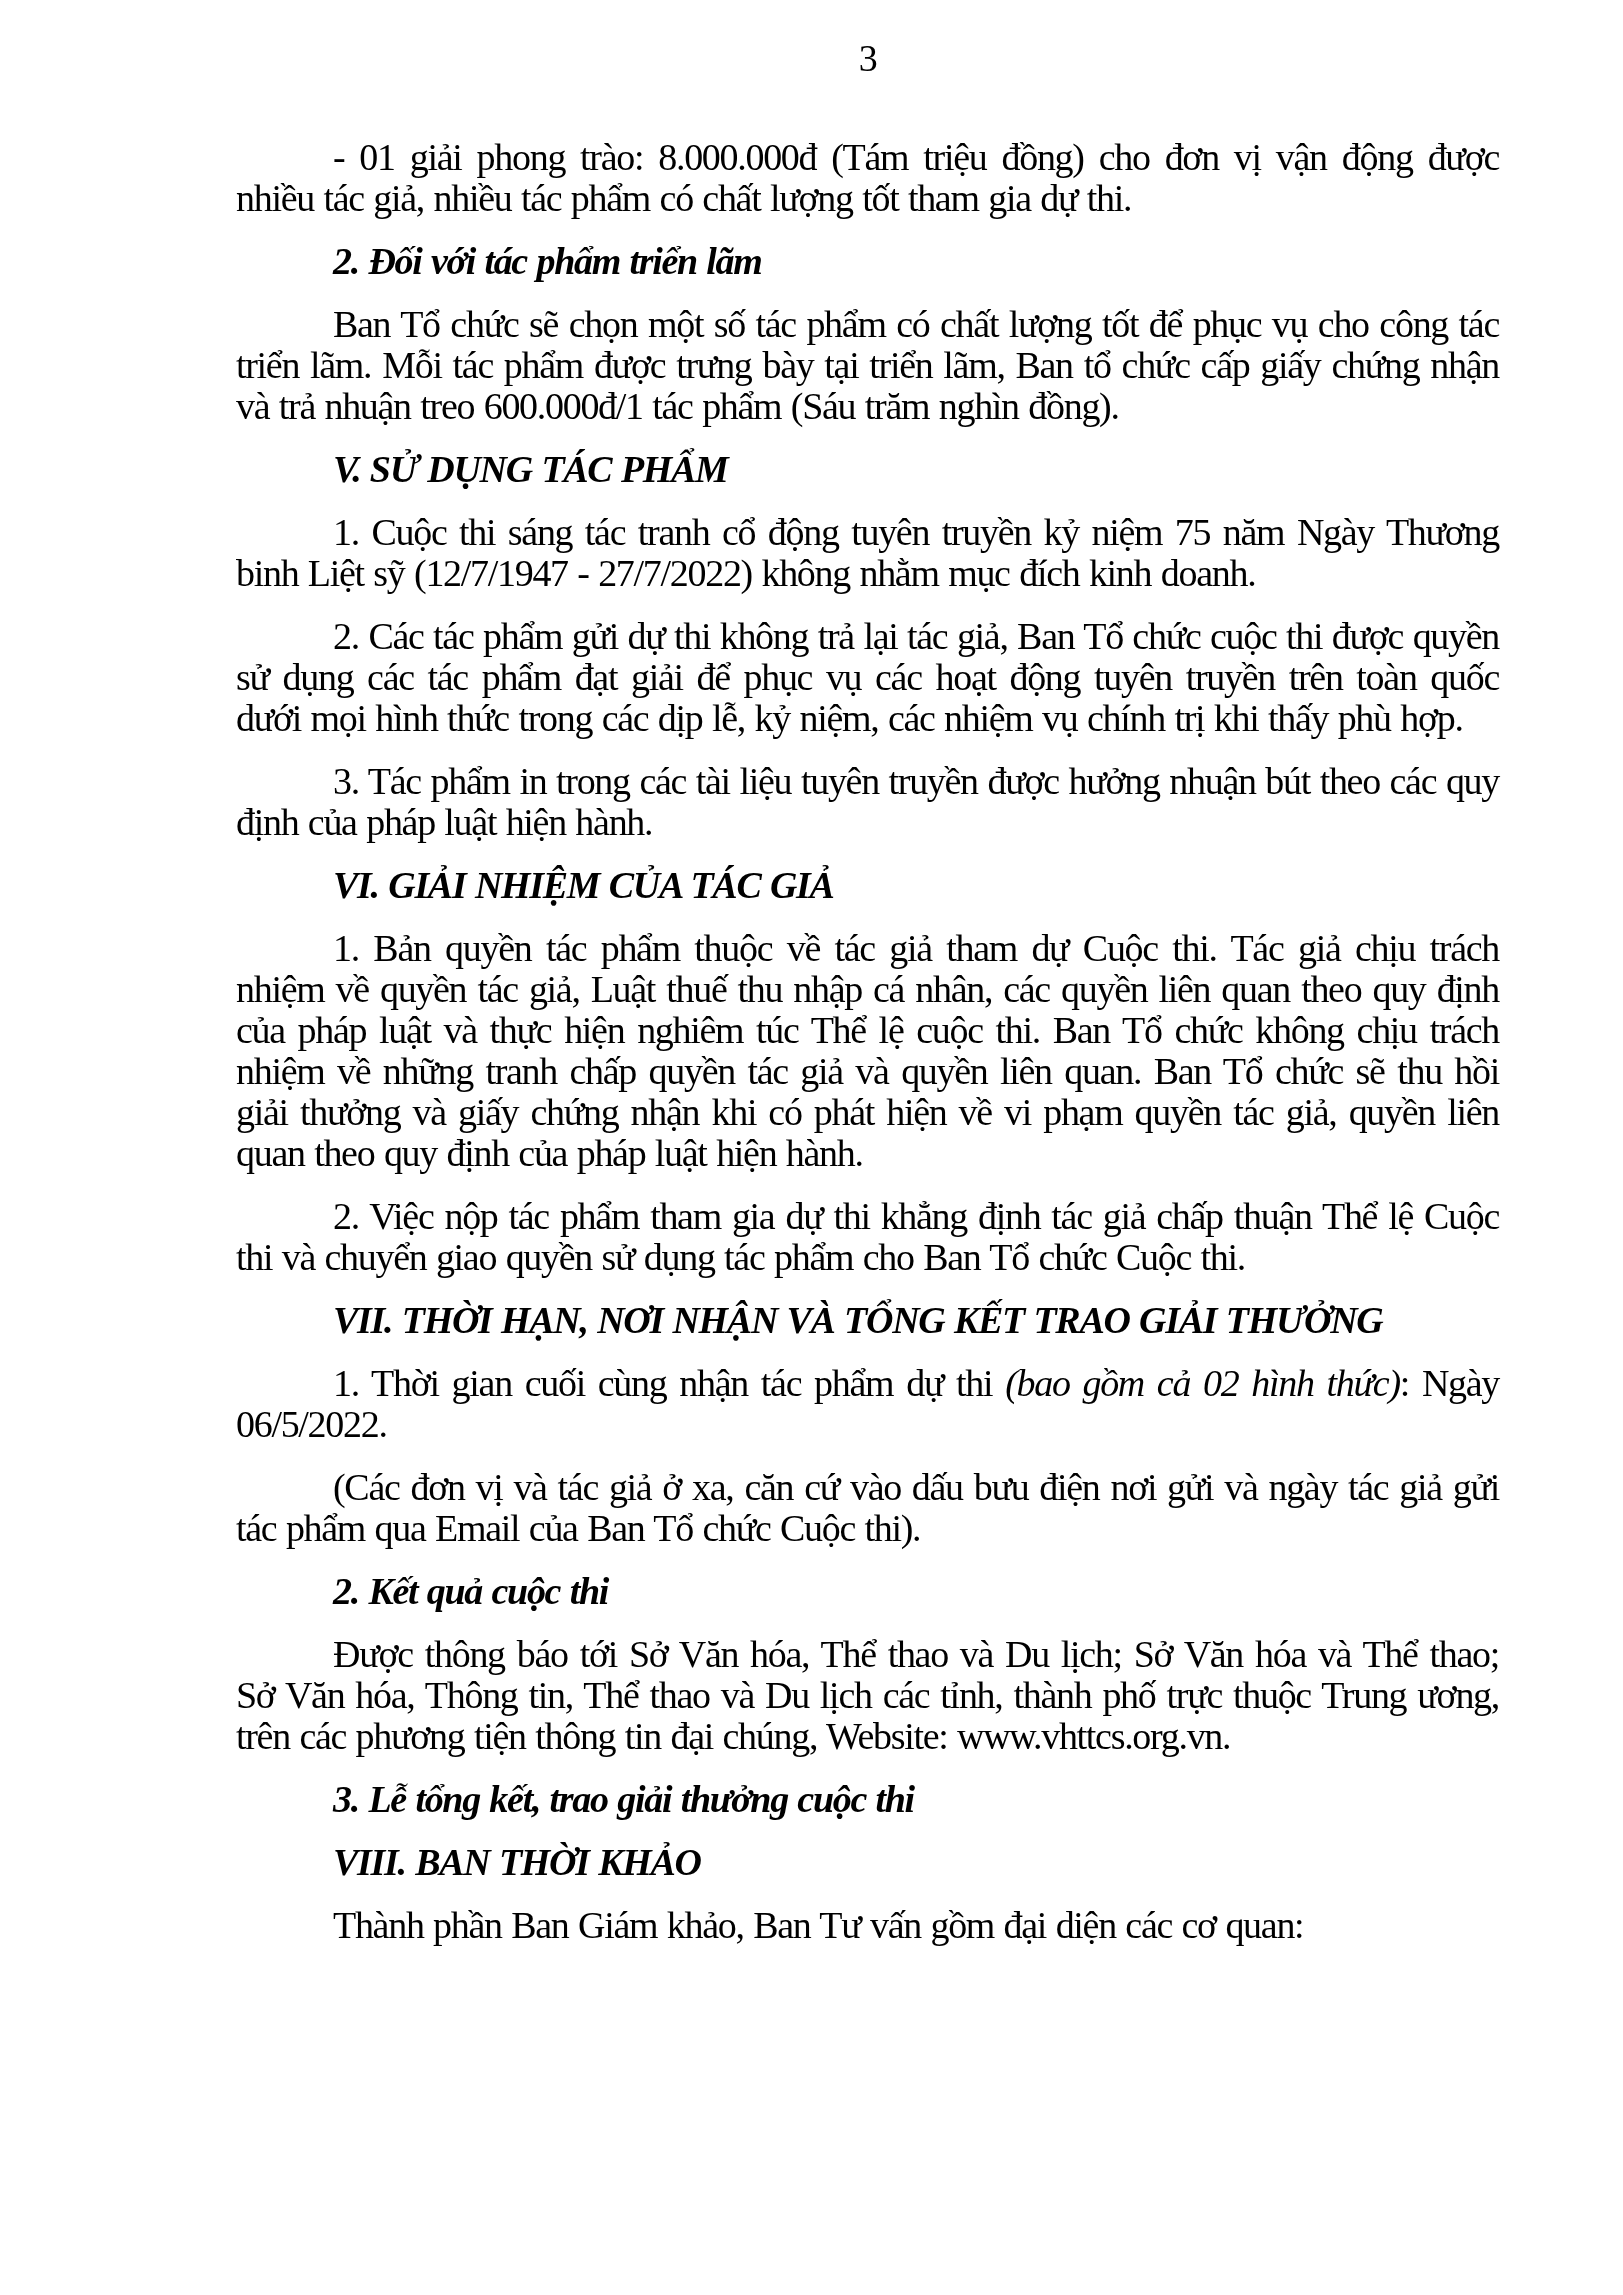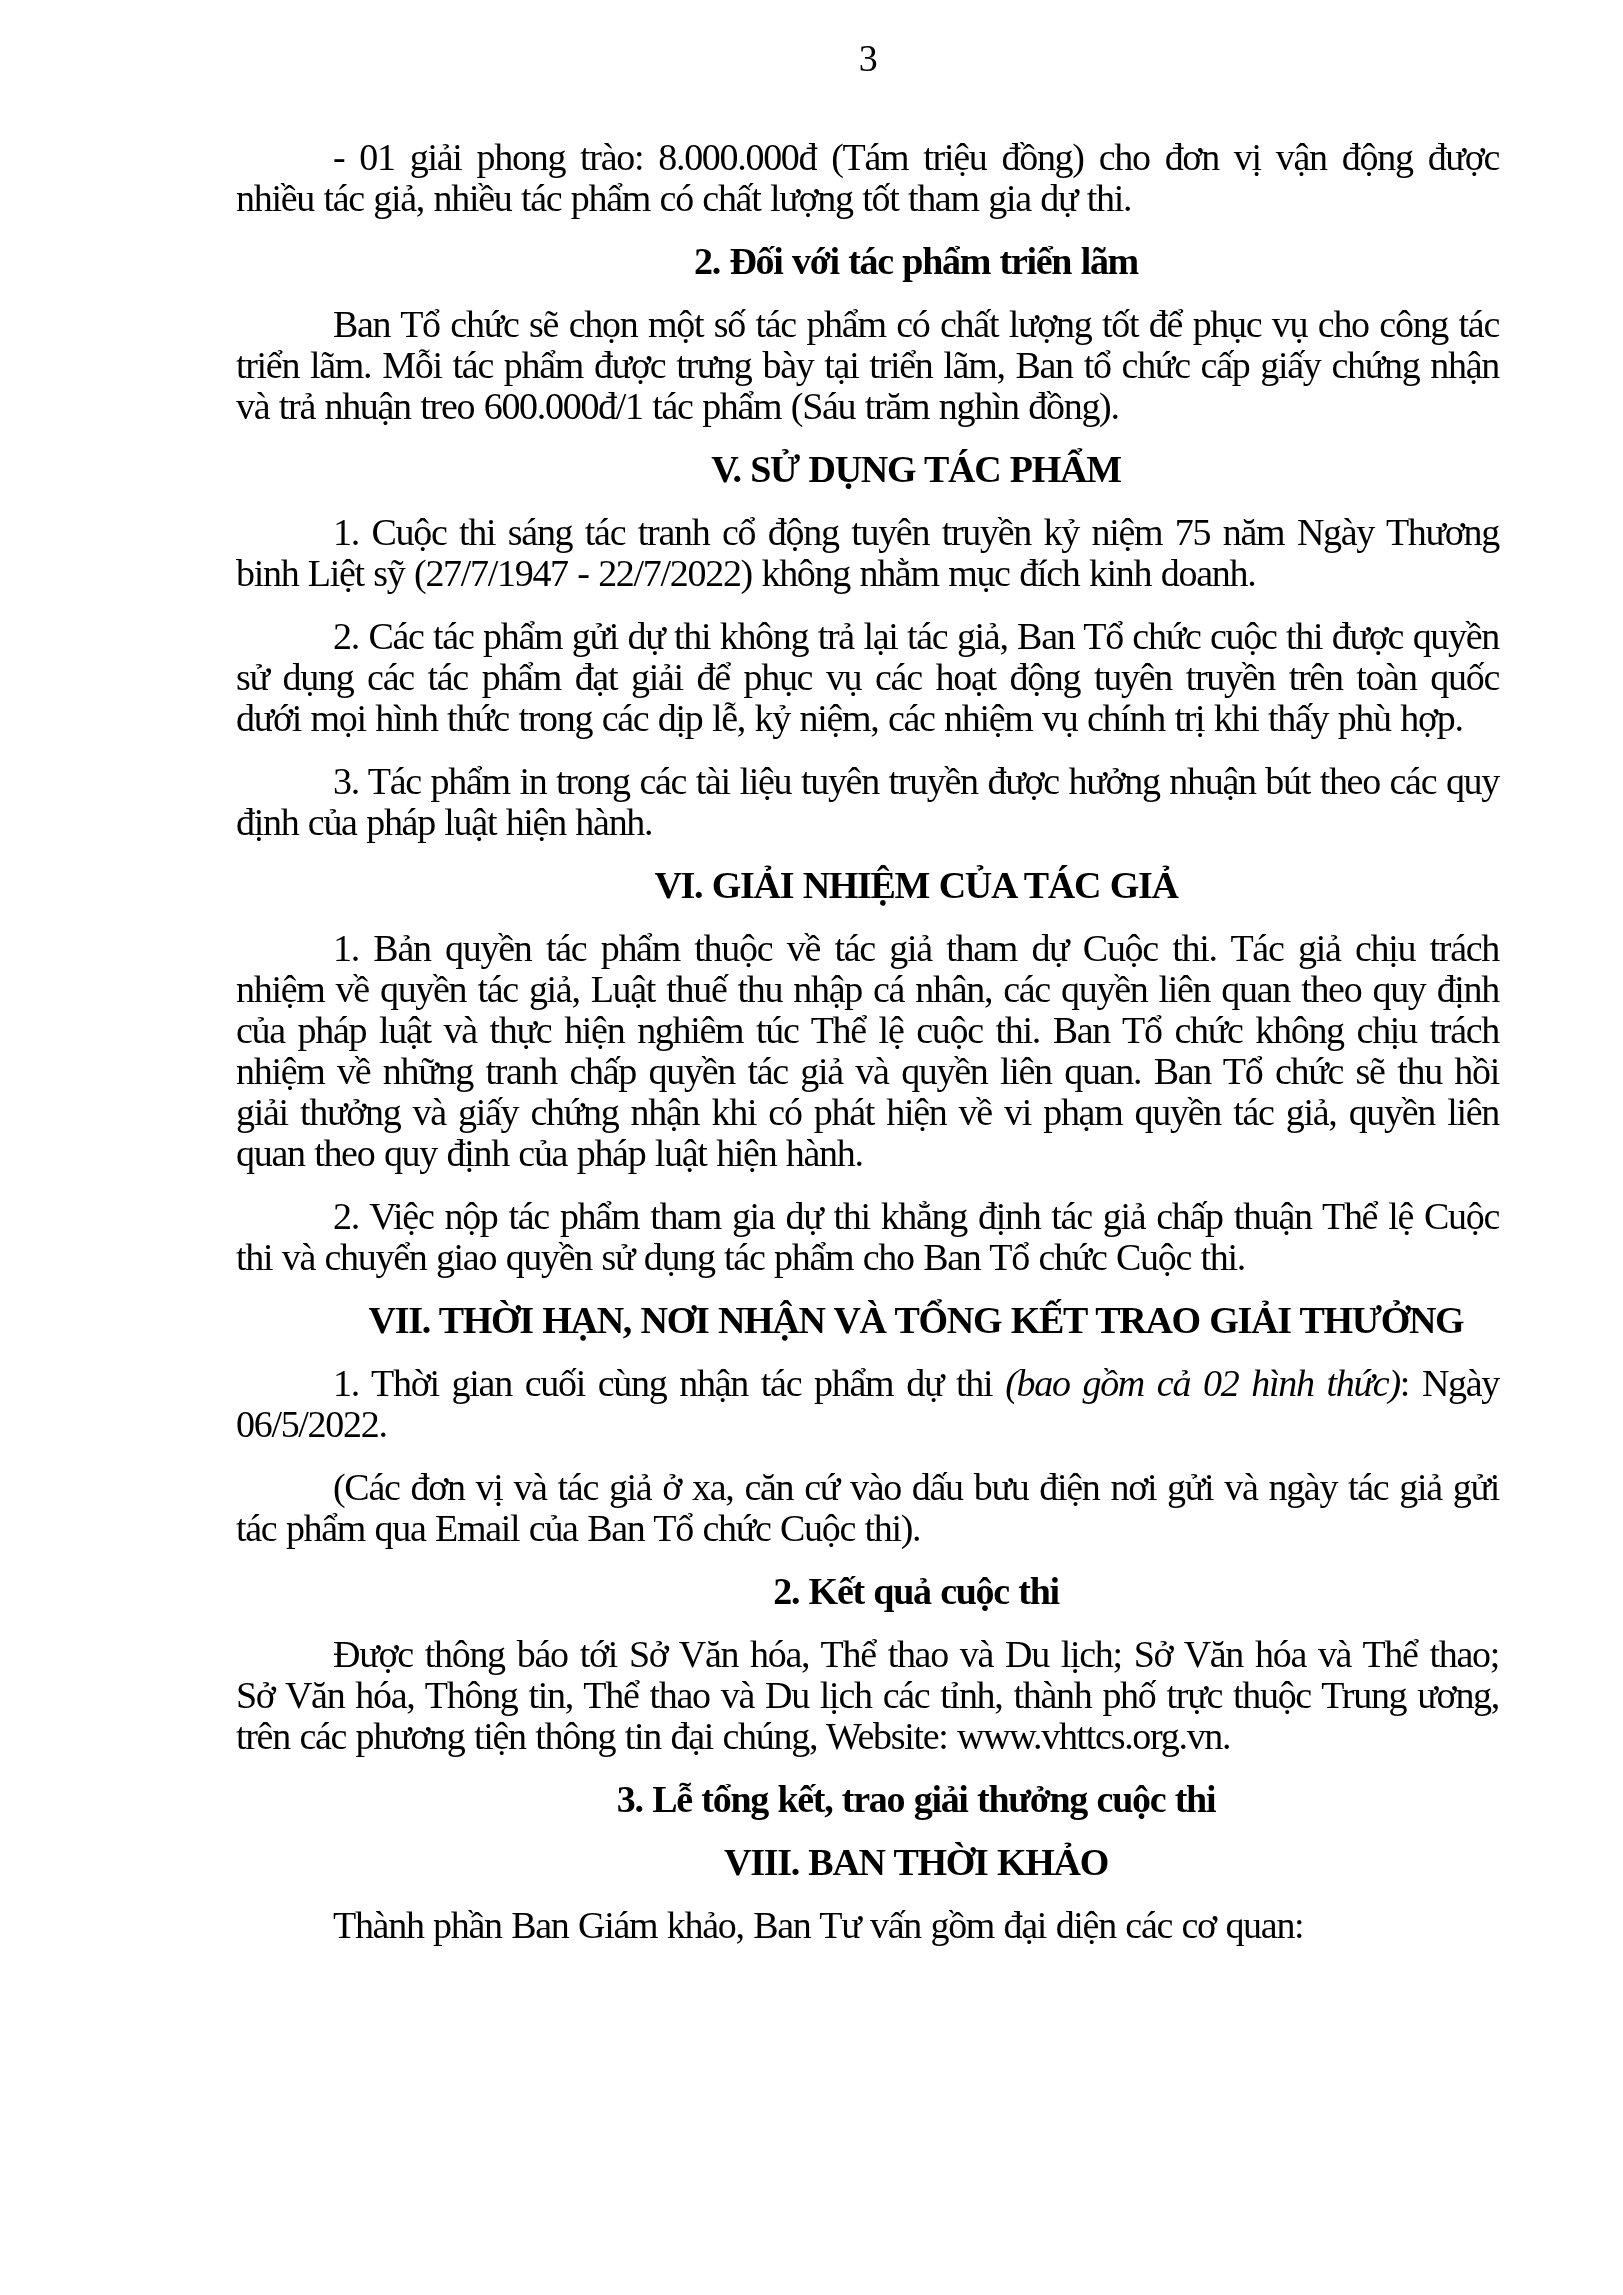--- a/index.html
+++ b/index.html
@@ -27,41 +27,42 @@
     text-indent: 0;
     margin: 0 0 58px 0;
   }
   .para, .hd {
     margin: 0 0 22px 0;
     text-align: justify;
     text-indent: 97px;
   }
   .hd {
     font-weight: bold;
-    text-align: center;
+    text-align: left;
+    font-style: italic;
   }
   .b { font-weight: normal; }
   .i { font-style: italic; }
 </style>
 </head>
 <body>
 
 <div class="doc-page">
 
   <div class="page-number">3</div>
 
   <p class="para">- 01 giải phong trào: 8.000.000đ (Tám triệu đồng) cho đơn vị vận động được nhiều tác giả, nhiều tác phẩm có chất lượng tốt tham gia dự thi.</p>
 
   <p class="hd">2. Đối với tác phẩm triển lãm</p>
 
   <p class="para">Ban Tổ chức sẽ chọn một số tác phẩm có chất lượng tốt để phục vụ cho công tác triển lãm. Mỗi tác phẩm được trưng bày tại triển lãm, Ban tổ chức cấp giấy chứng nhận và trả nhuận treo 600.000đ/1 tác phẩm (Sáu trăm nghìn đồng).</p>
 
   <p class="hd">V. SỬ DỤNG TÁC PHẨM</p>
 
-  <p class="para">1. Cuộc thi sáng tác tranh cổ động tuyên truyền kỷ niệm 75 năm Ngày Thương binh Liệt sỹ (27/7/1947 - 22/7/2022) không nhằm mục đích kinh doanh.</p>
+  <p class="para">1. Cuộc thi sáng tác tranh cổ động tuyên truyền kỷ niệm 75 năm Ngày Thương binh Liệt sỹ (12/7/1947 - 27/7/2022) không nhằm mục đích kinh doanh.</p>
 
   <p class="para">2. Các tác phẩm gửi dự thi không trả lại tác giả, Ban Tổ chức cuộc thi được quyền sử dụng các tác phẩm đạt giải để phục vụ các hoạt động tuyên truyền trên toàn quốc dưới mọi hình thức trong các dịp lễ, kỷ niệm, các nhiệm vụ chính trị khi thấy phù hợp.</p>
 
   <p class="para">3. Tác phẩm in trong các tài liệu tuyên truyền được hưởng nhuận bút theo các quy định của pháp luật hiện hành.</p>
 
   <p class="hd">VI. GIẢI NHIỆM CỦA TÁC GIẢ</p>
 
   <p class="para">1. Bản quyền tác phẩm thuộc về tác giả tham dự Cuộc thi. Tác giả chịu trách nhiệm về quyền tác giả, Luật thuế thu nhập cá nhân, các quyền liên quan theo quy định của pháp luật và thực hiện nghiêm túc Thể lệ cuộc thi. Ban Tổ chức không chịu trách nhiệm về những tranh chấp quyền tác giả và quyền liên quan. Ban Tổ chức sẽ thu hồi giải thưởng và giấy chứng nhận khi có phát hiện về vi phạm quyền tác giả, quyền liên quan theo quy định của pháp luật hiện hành.</p>
 
   <p class="para">2. Việc nộp tác phẩm tham gia dự thi khẳng định tác giả chấp thuận Thể lệ Cuộc thi và chuyển giao quyền sử dụng tác phẩm cho Ban Tổ chức Cuộc thi.</p>

